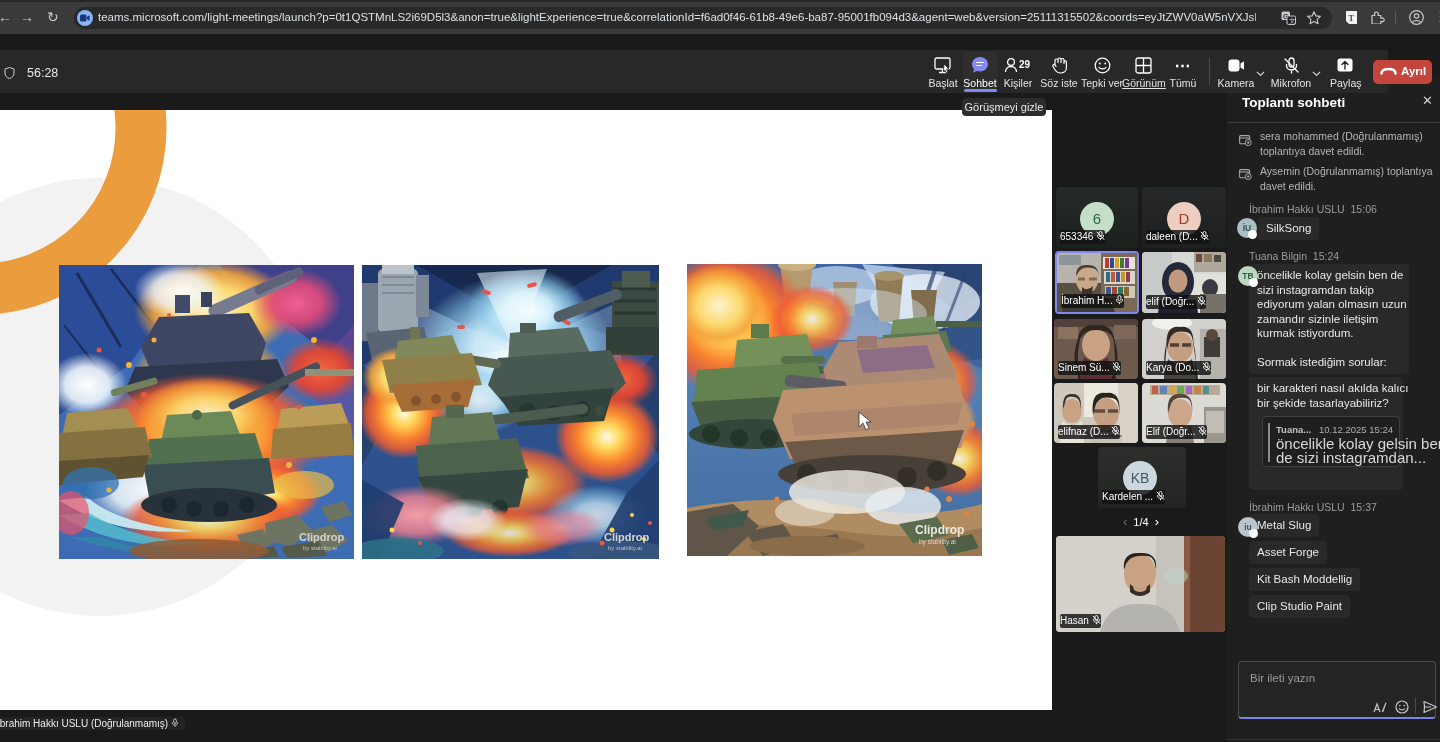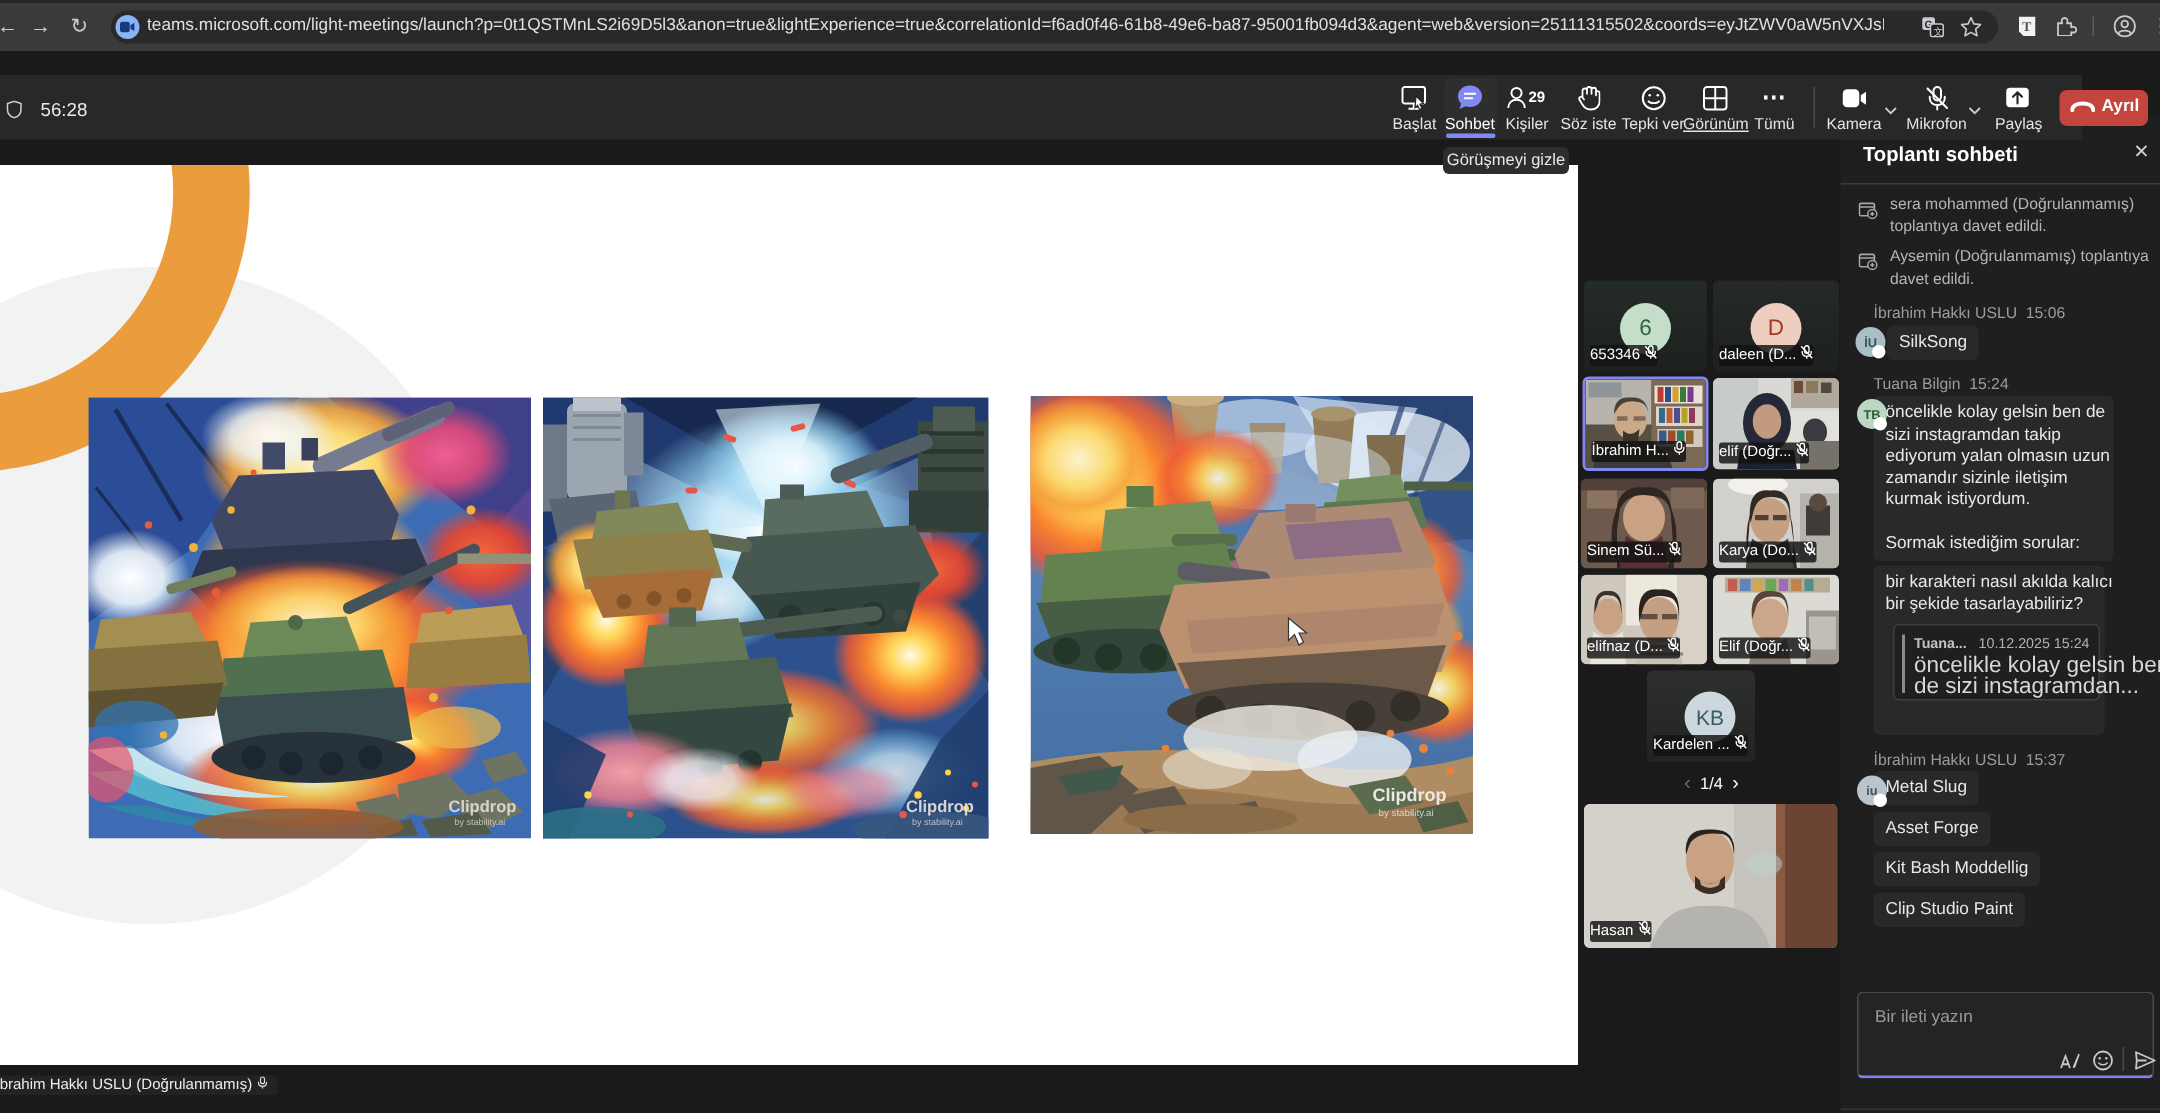--- a/index.html
+++ b/index.html
@@ -740,21 +740,21 @@
         <path d="M26,30 Q24,10 38,11 Q52,10 50,30 Q50,16 44,15 Q30,13 28,24 Z" fill="#5a4435"></path>
         <path d="M27,42 Q38,52 49,42 L52,60 H24 Z" fill="#8a8078"></path>
       </svg>
       <div class="vlabel">Elif (Doğr... <svg width="9" height="10" viewBox="0 0 9 10" style="vertical-align:-1px">
             <rect x="3" y="0.5" width="3" height="5" rx="1.5" fill="none" stroke="#fff" stroke-width="0.9"></rect>
             <path d="M1.5,4 V4.8 C1.5,6.4 2.8,7.5 4.5,7.5 C6.2,7.5 7.5,6.4 7.5,4.8 V4 M4.5,7.5 V9.2" fill="none" stroke="#fff" stroke-width="0.9"></path>
             <path d="M0.8,0.8 L8.2,8.8" stroke="#fff" stroke-width="1"></path>
           </svg></div>
     </div>
 
-    <div class="tile" style="left:1098px;top:447px;width:72px;height:61px;background:linear-gradient(180deg,#2c2f2c,#222422);">
+    <div class="tile" style="left:1098px;top:447px;width:88px;height:61px;background:linear-gradient(180deg,#2c2f2c,#222422);">
       <div class="abs" style="left:25px;top:14px;width:34px;height:34px;border-radius:50%;background:#ccd8dd;color:#3e5a66;font-size:14px;text-align:center;line-height:34px;">KB</div>
       <div class="vlabel">Kardelen ... <svg width="9" height="10" viewBox="0 0 9 10" style="vertical-align:-1px">
             <rect x="3" y="0.5" width="3" height="5" rx="1.5" fill="none" stroke="#fff" stroke-width="0.9"></rect>
             <path d="M1.5,4 V4.8 C1.5,6.4 2.8,7.5 4.5,7.5 C6.2,7.5 7.5,6.4 7.5,4.8 V4 M4.5,7.5 V9.2" fill="none" stroke="#fff" stroke-width="0.9"></path>
             <path d="M0.8,0.8 L8.2,8.8" stroke="#fff" stroke-width="1"></path>
           </svg></div>
     </div>
     <div id="pager">
       <span style="color:#6f6f6f;font-size:13px;">‹</span>&nbsp;&nbsp;1/4&nbsp;&nbsp;<span style="font-size:13px;">›</span>
     </div>

